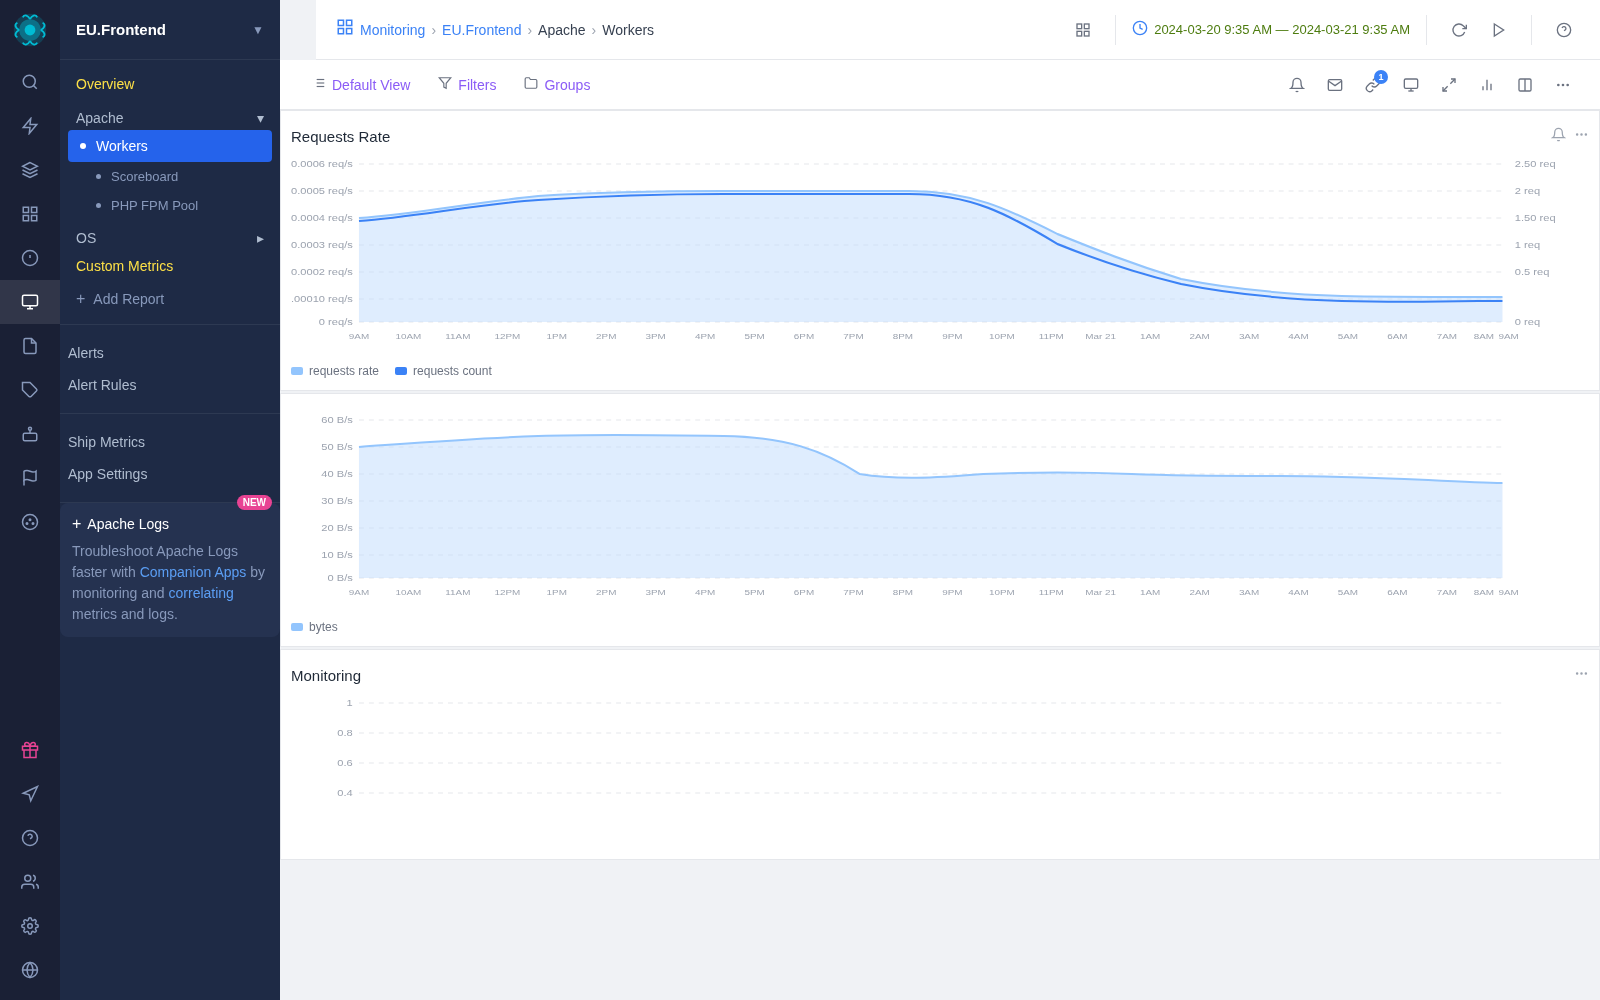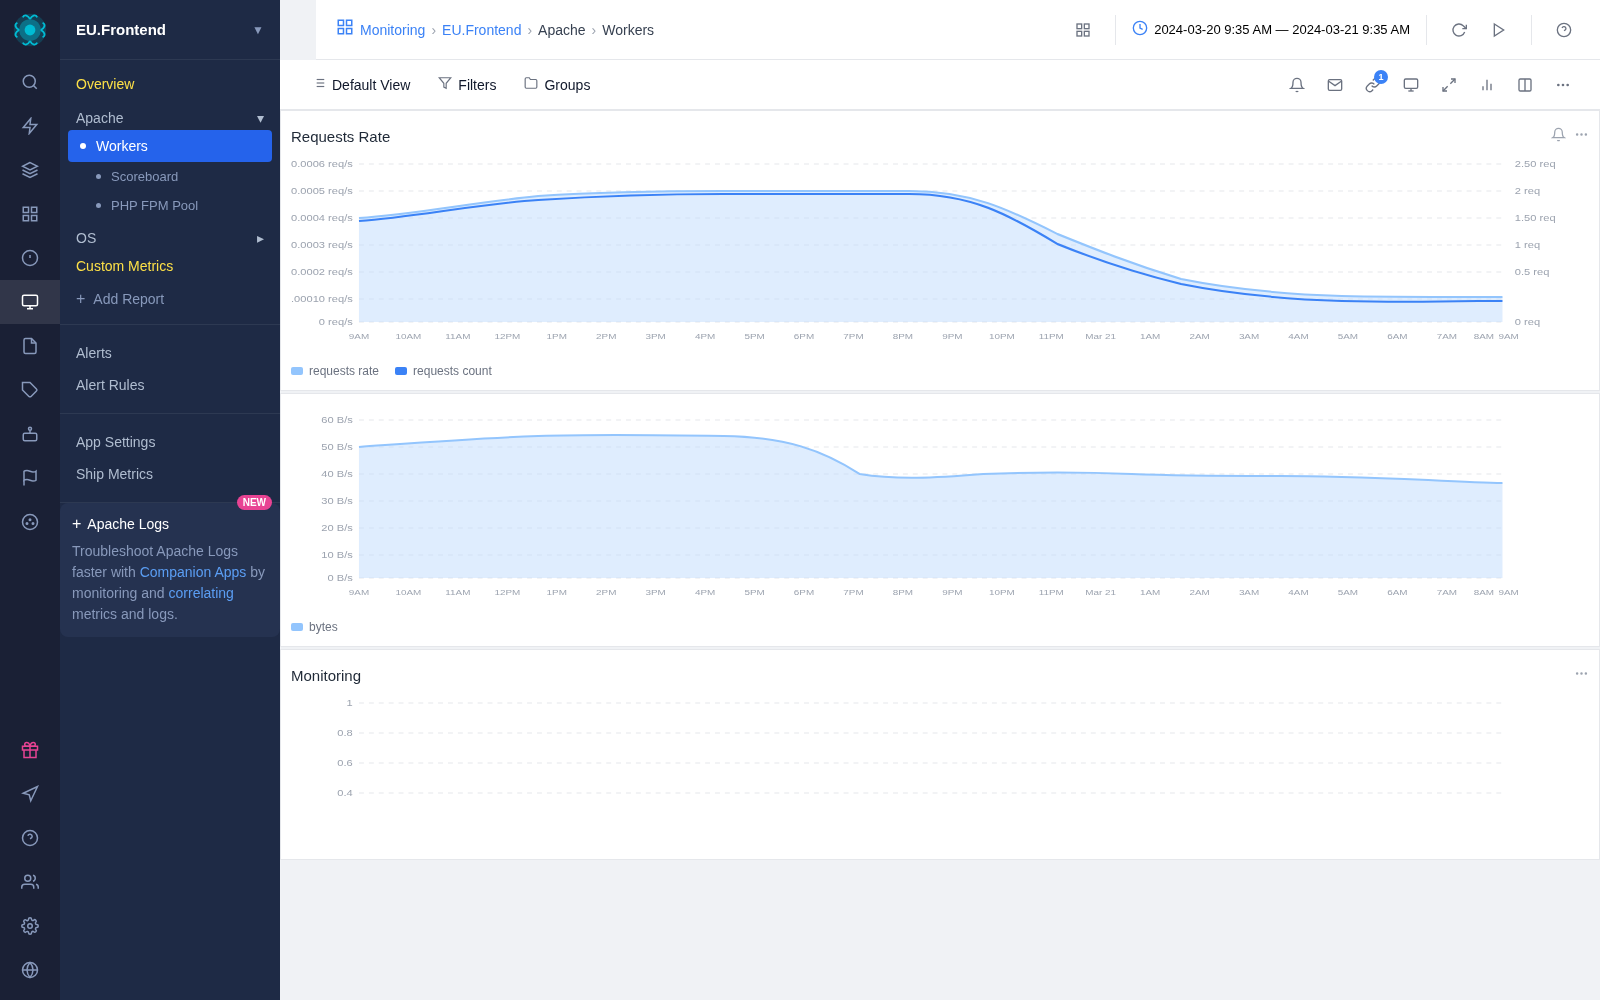--- a/index.html
+++ b/index.html
@@ -108,21 +108,21 @@
       font-size: 14px;
       cursor: pointer;
     }
     .sidebar-add-report .plus { margin-right: 8px; font-size: 16px; }
 
     .sidebar-bottom-section {
       padding: 12px 0;
       border-bottom: 1px solid rgba(255,255,255,0.07);
     }
     .sidebar-plain-item {
-      padding: 8px 16px;
+      padding: 8px 8px;
       color: #b0bdd0;
       font-size: 14px;
       cursor: pointer;
     }
 
     .sidebar-app-logs {
       background: #253250;
       border-radius: 8px;
       padding: 12px;
       position: relative;
@@ -186,21 +186,21 @@
     .breadcrumb .bc-icon { color: #3b82f6; font-size: 18px; }
     .breadcrumb a { color: #3b82f6; text-decoration: none; }
     .breadcrumb .sep { color: #9ca3af; }
     .breadcrumb .current { color: #374151; font-weight: 500; }
     .topbar-divider { width: 1px; height: 30px; background: #e5e7eb; margin: 0 8px; }
     .topbar-time {
       display: flex;
       align-items: center;
       gap: 6px;
       font-size: 13px;
-      color: #000000;
+      color: #4d7c0f;
       white-space: nowrap;
     }
     .topbar-time .clock-icon { color: #3b82f6; }
     .topbar-icon-btn {
       width: 32px; height: 32px;
       display: flex; align-items: center; justify-content: center;
       color: #6b7280; cursor: pointer; border-radius: 4px; font-size: 16px;
     }
 
     
@@ -212,21 +212,21 @@
       padding: 0 20px;
       border-bottom: 1px solid #e5e7eb;
       flex-shrink: 0;
       gap: 4px;
     }
     .toolbar2-item {
       display: flex;
       align-items: center;
       gap: 6px;
       padding: 6px 12px;
-      color: #0f172a;
+      color: #8b5cf6;
       font-size: 14px;
       cursor: pointer;
       border-radius: 4px;
     }
     .toolbar2-item .t-icon { color: #6b7280; }
     .toolbar2-spacer { flex: 1; }
     .toolbar2-right { display: flex; align-items: center; gap: 4px; }
     .toolbar2-icon-btn {
       width: 34px; height: 34px;
       display: flex; align-items: center; justify-content: center;
@@ -459,24 +459,24 @@
     <div class="sidebar-plain-item">
       <span>Alerts</span>
     </div>
     <div class="sidebar-plain-item">
       <span>Alert Rules</span>
     </div>
   </div>
 
   <div class="sidebar-bottom-section">
     <div class="sidebar-plain-item">
+      <span>Ship Metrics</span>
+    </div>
+    <div class="sidebar-plain-item">
       <span>App Settings</span>
-    </div>
-    <div class="sidebar-plain-item">
-      <span>Ship Metrics</span>
     </div>
   </div>
 
   <div class="sidebar-app-logs">
     <span class="new-badge">NEW</span>
     <div class="app-logs-btn">
       <span class="plus">+</span>
       <span>Apache Logs</span>
     </div>
     <div class="app-logs-desc">

